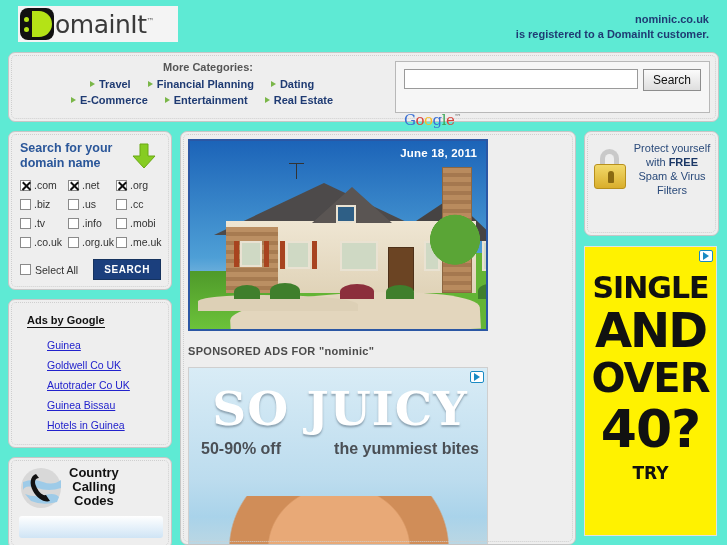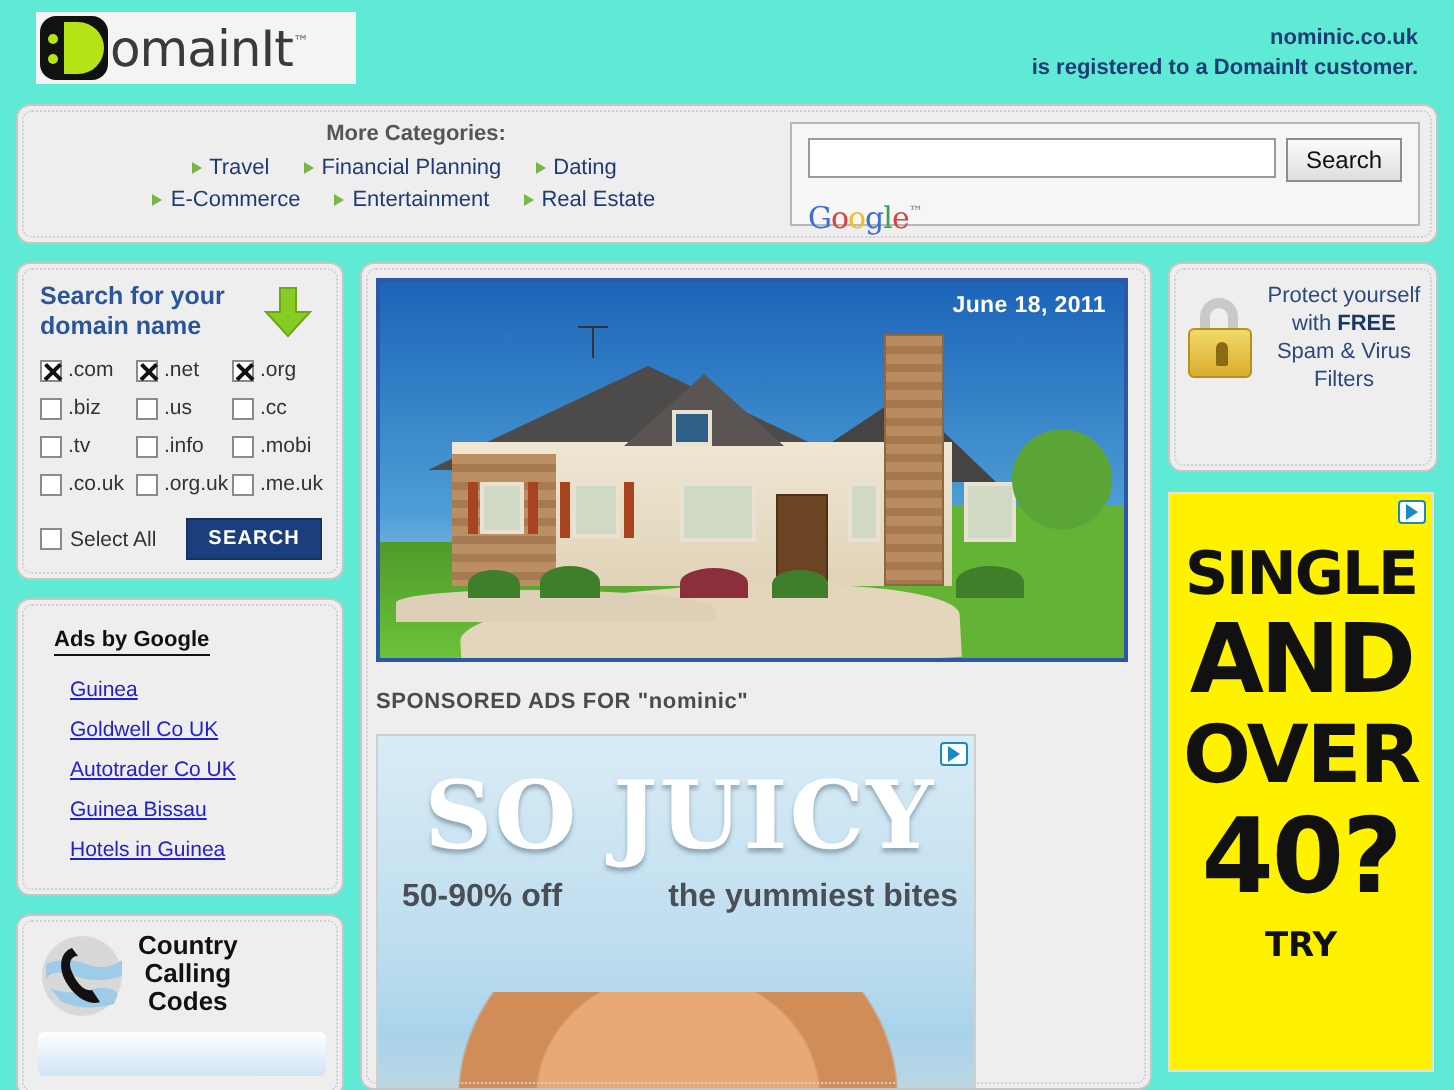--- a/index.html
+++ b/index.html
@@ -74,21 +74,21 @@
   }
   .cat-left {
     flex: 1 1 auto; padding-top: 8px; text-align: center;
   }
   .cat-title {
     font-size: 11px; font-weight: bold; color: #555; margin-bottom: 5px; padding-left: 12px;
   }
   .cat-rows { display: flex; flex-direction: column; gap: 4px; align-items: center; }
   .cat-row { display: flex; gap: 17px; }
   .cat-link {
-    font-size: 11px; font-weight: normal; color: #1f3b73;
+    font-size: 11px; font-weight: bold; color: #1f3b73;
     text-decoration: none; white-space: nowrap;
     display: inline-flex; align-items: center; gap: 4px;
   }
   .arrow-bullet {
     display: inline-block; width: 0; height: 0;
     border-left: 5px solid #7ab648;
     border-top: 3.5px solid transparent;
     border-bottom: 3.5px solid transparent;
   }
 
@@ -106,21 +106,21 @@
     font-family: "Liberation Sans", sans-serif;
   }
   .gsearch-btn {
     height: 22px; padding: 0 9px;
     border: 1px solid #8d8d8d;
     background: linear-gradient(#fbfbfb, #dedede);
     font-size: 12px; color: #111; cursor: pointer;
     font-family: "Liberation Sans", sans-serif;
   }
   .google-logo {
-    margin-top: 8px; font-family: "DejaVu Serif", serif;
+    margin-top: 19px; font-family: "DejaVu Serif", serif;
     font-size: 15px; line-height: 15px; letter-spacing: -0.5px;
   }
   .google-logo .g1 { color: #3b6fd4; } .google-logo .g2 { color: #d9433b; }
   .google-logo .g3 { color: #f5bc2a; } .google-logo .g4 { color: #3b6fd4; }
   .google-logo .g5 { color: #3aa455; } .google-logo .g6 { color: #d9433b; }
   .google-logo .tm { font-size: 7px; vertical-align: super; color: #777; }
 
   
   .cols { position: absolute; left: 8px; top: 131px; width: 711px; height: 414px; }
 
@@ -167,41 +167,41 @@
     font-family: "Liberation Sans", sans-serif;
   }
 
   .ads-panel { margin-top: 9px; padding: 10px 10px 12px 18px; }
   .ads-title {
     font-size: 11px; font-weight: bold; color: #111;
     border-bottom: 1px solid #111; display: inline-block;
     padding-bottom: 1px; margin-bottom: 5px;
   }
   .ads-list { list-style: none; margin: 0; padding: 0 0 0 4px; }
-  .ads-list li { margin: 2px 4px; }
+  .ads-list li { margin: 2px 16px; }
   .ads-list a { font-size: 10.5px; color: #2222cc; text-decoration: underline; }
 
   .ccc-panel { margin-top: 9px; height: 92px; overflow: hidden; padding: 8px 8px 0 10px; }
   .ccc-row { display: flex; align-items: flex-start; gap: 6px; }
   .ccc-globe { width: 44px; height: 44px; flex: 0 0 auto; position: relative; }
   .ccc-text {
     font-size: 13px; font-weight: bold; color: #111;
     line-height: 14px; text-align: center;
   }
   .ccc-band {
     margin-top: 6px; height: 22px;
     background: linear-gradient(#ffffff, #cfe4f5);
     border-radius: 3px;
   }
 
   
   .col-mid { position: absolute; left: 172px; top: 0; width: 396px; height: 414px; }
   .mid-panel { padding: 7px 7px 10px 7px; height: 414px; overflow: hidden; }
   .photo-frame {
-    width: 376px; height: 192px;
+    width: 300px; height: 192px;
     border: 2px solid #2b57a4; position: relative; overflow: hidden; text-align: center;
   }
   .photo-date {
     position: absolute; right: 9px; top: 6px; z-index: 5;
     color: #fff; font-size: 11.5px; font-weight: bold;
     letter-spacing: 0.2px;
   }
   .sky { position: absolute; inset: 0; background: linear-gradient(#1c64b8, #4e9fd6 62%, #9ec9e4 85%, #cfe0ea 100%); }
   .lawn { position: absolute; left: 0; right: 0; bottom: 0; height: 58px;
     background: linear-gradient(#4f9a2a, #6cc23a); }

